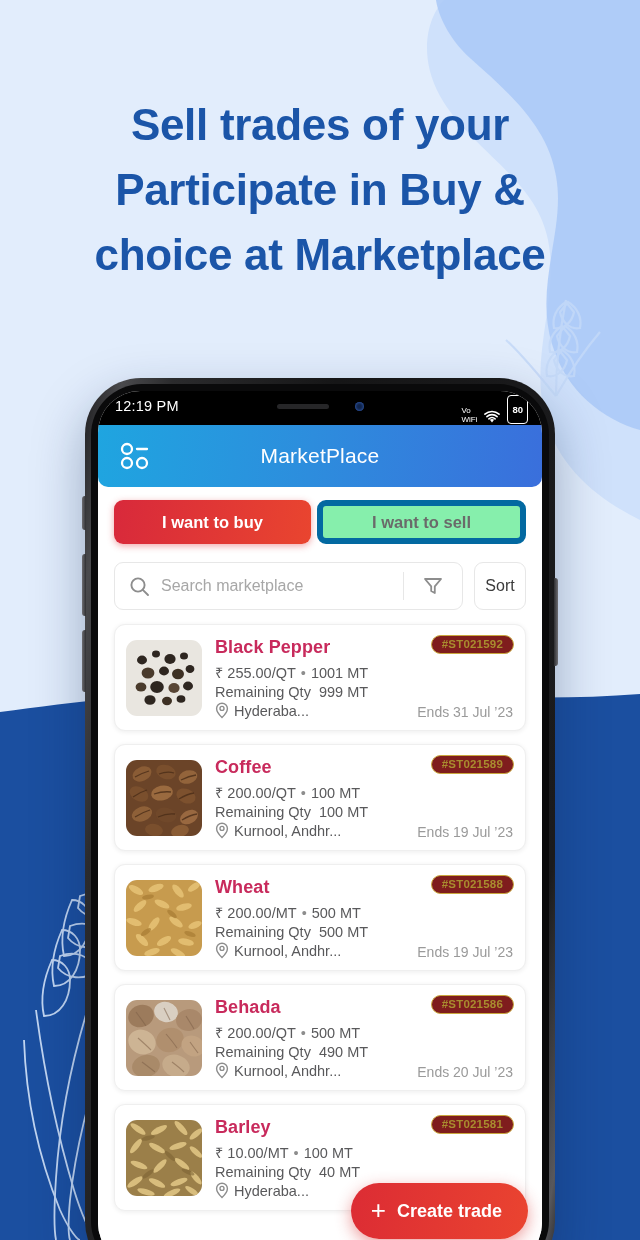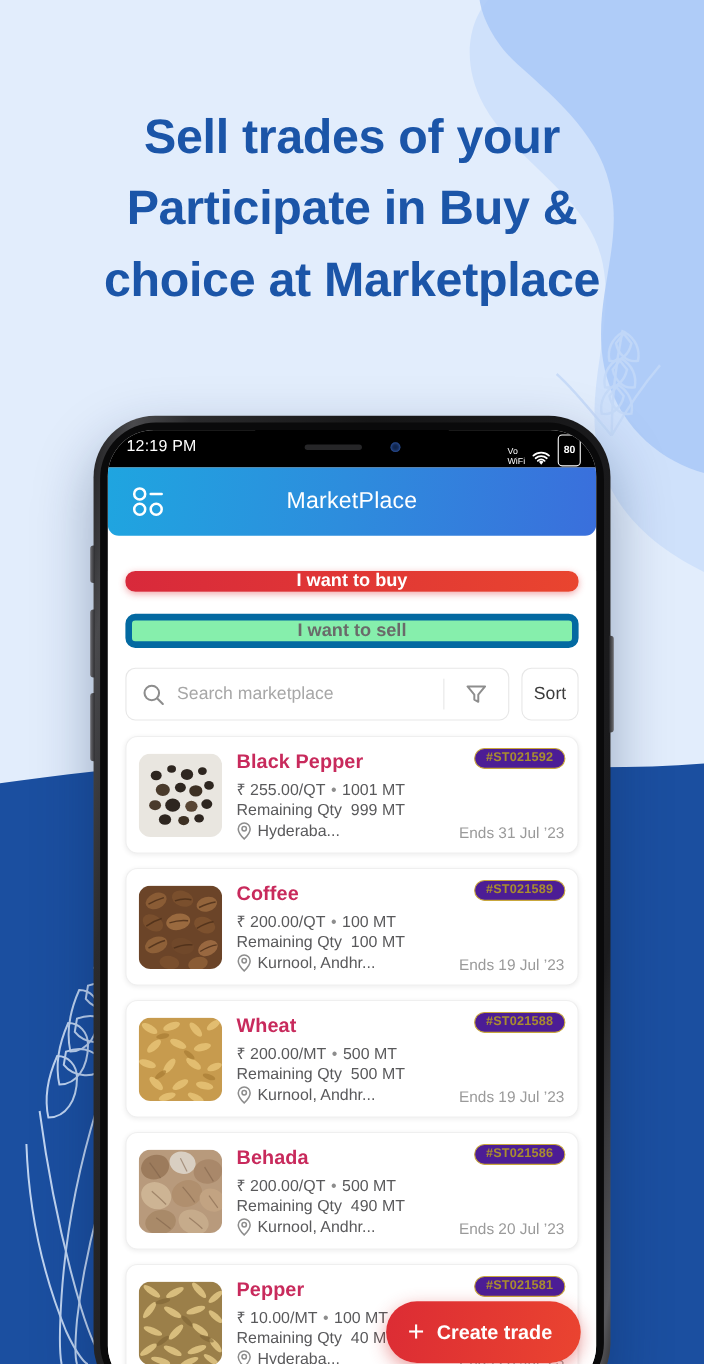--- a/index.html
+++ b/index.html
@@ -100,21 +100,21 @@
   .appbar-icon { position:absolute; left:22px; top:16px; width:30px; height:30px; }
   .appbar-title {
     width:100%; text-align:center;
     color:#fff; font-size:21px; letter-spacing:.2px;
   }
 
   
   .app-body { padding:0 16px; background:#fff; height:100%; }
 
   
-  .toggle-row { display:flex; gap:20px; margin-top:32px;flex-direction:column; }
+  .toggle-row { display:flex; gap:6px; margin-top:13px; }
   .seg {
     flex:1; height:44px; border-radius:9px;
     display:flex; align-items:center; justify-content:center;
     font-size:16.5px;
   }
   .seg-active {
     background:linear-gradient(100deg,#d8293b 0%,#e9452f 100%);
     color:#fff; font-weight:bold;
     box-shadow:0 2px 7px rgba(221,45,52,.42);
   }
@@ -162,21 +162,21 @@
   .card-name { font-size:18px; font-weight:bold; color:#c82a5c; letter-spacing:.1px; }
   .card-price { font-size:14.5px; color:#59595b; margin-top:4px; }
   .card-price .bullet { color:#8d8d8d; padding:0 5px; }
   .card-rem { font-size:14.5px; color:#59595b; margin-top:2px; }
   .card-loc { font-size:14.5px; color:#59595b; margin-top:2px; display:flex; align-items:center; gap:5px; }
   .badge {
     position:absolute; right:11px; top:10px;
     border:1.3px solid #c9a73c; color:#a98d2f;
     border-radius:12px; padding:2px 10px 3px;
     font-size:11.5px; font-weight:bold; letter-spacing:.2px;
-    background:#4c1d95;
+    background:#7f1d1d;
   }
   .ends {
     position:absolute; right:12px; bottom:10px;
     font-size:14px; color:#9a9a9a;
   }
 
   
   .fab {
     position:absolute; right:14px; bottom:26px;
     height:56px; padding:0 26px 0 20px;
@@ -518,21 +518,21 @@
               </g>
               <g fill="#7e6434" opacity=".6">
                 <ellipse cx="22" cy="18" rx="7" ry="2.2" transform="rotate(-14 22 18)"></ellipse>
                 <ellipse cx="44" cy="36" rx="7" ry="2.2" transform="rotate(44 44 36)"></ellipse>
                 <ellipse cx="22" cy="54" rx="7" ry="2.2" transform="rotate(-38 22 54)"></ellipse>
                 <ellipse cx="62" cy="52" rx="7" ry="2.2" transform="rotate(24 62 52)"></ellipse>
               </g>
             </svg>
           </div>
           <div class="card-main">
-            <div class="card-name">Pepper</div>
+            <div class="card-name">Barley</div>
             <div class="card-price">
               <span>₹ 10.00/MT</span><span class="bullet">•</span><span>100 MT</span>
             </div>
             <div class="card-rem">
               <span>Remaining Qty</span>&nbsp; <span>40 MT</span>
             </div>
             <div class="card-loc">
               <svg width="14" height="17" viewBox="0 0 14 17">
                 <path d="M7 1.2c-3 0-5.4 2.4-5.4 5.4C1.6 10.6 7 15.6 7 15.6s5.4-5 5.4-9C12.4 3.6 10 1.2 7 1.2z" fill="none" stroke="#8d8d8d" stroke-width="1.4"></path>
                 <circle cx="7" cy="6.4" r="2" fill="none" stroke="#8d8d8d" stroke-width="1.4"></circle>

